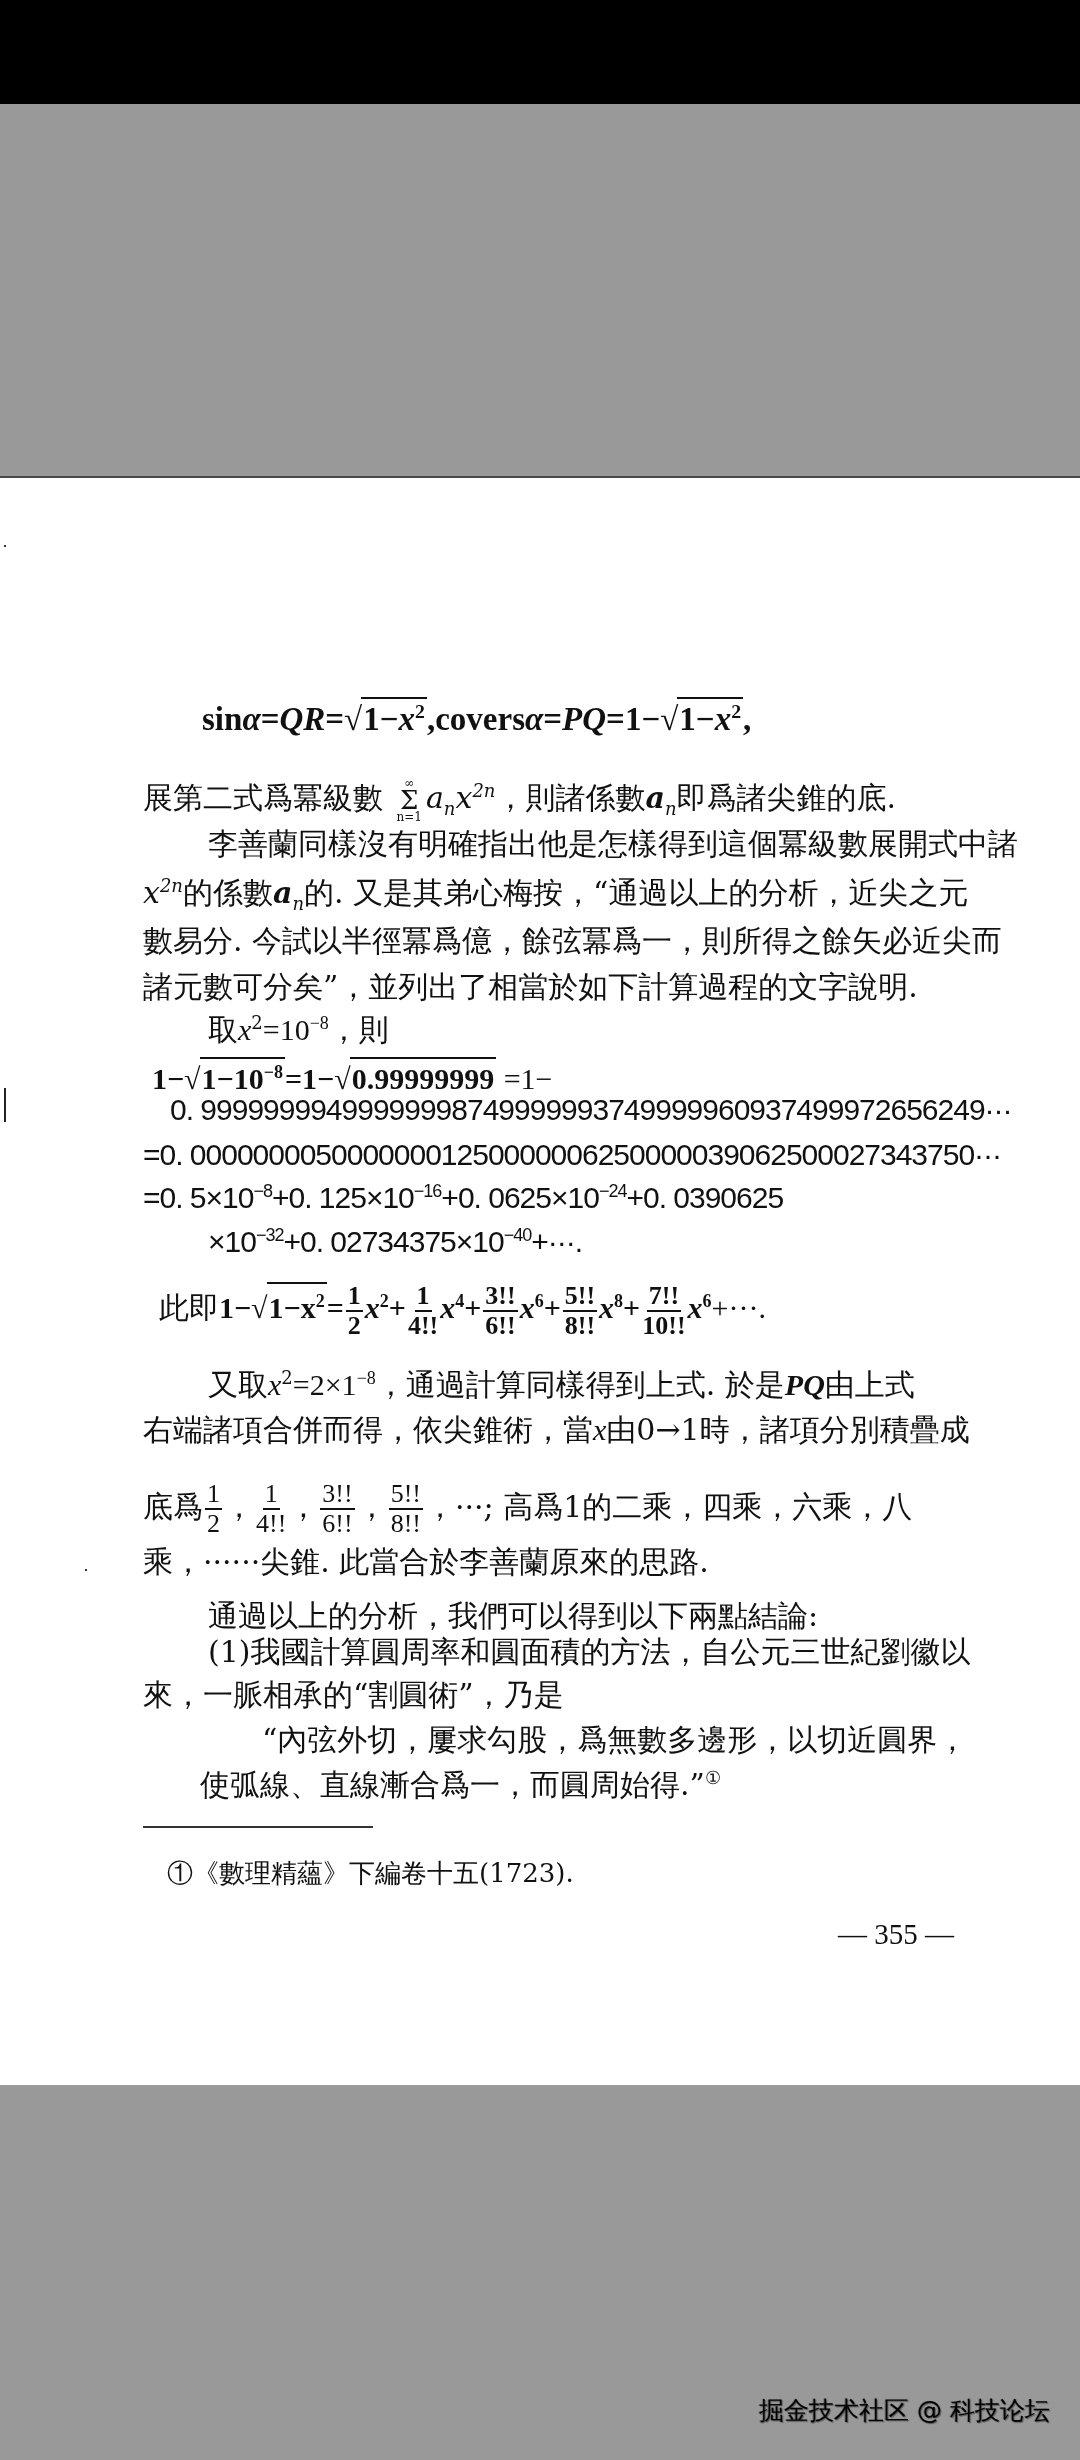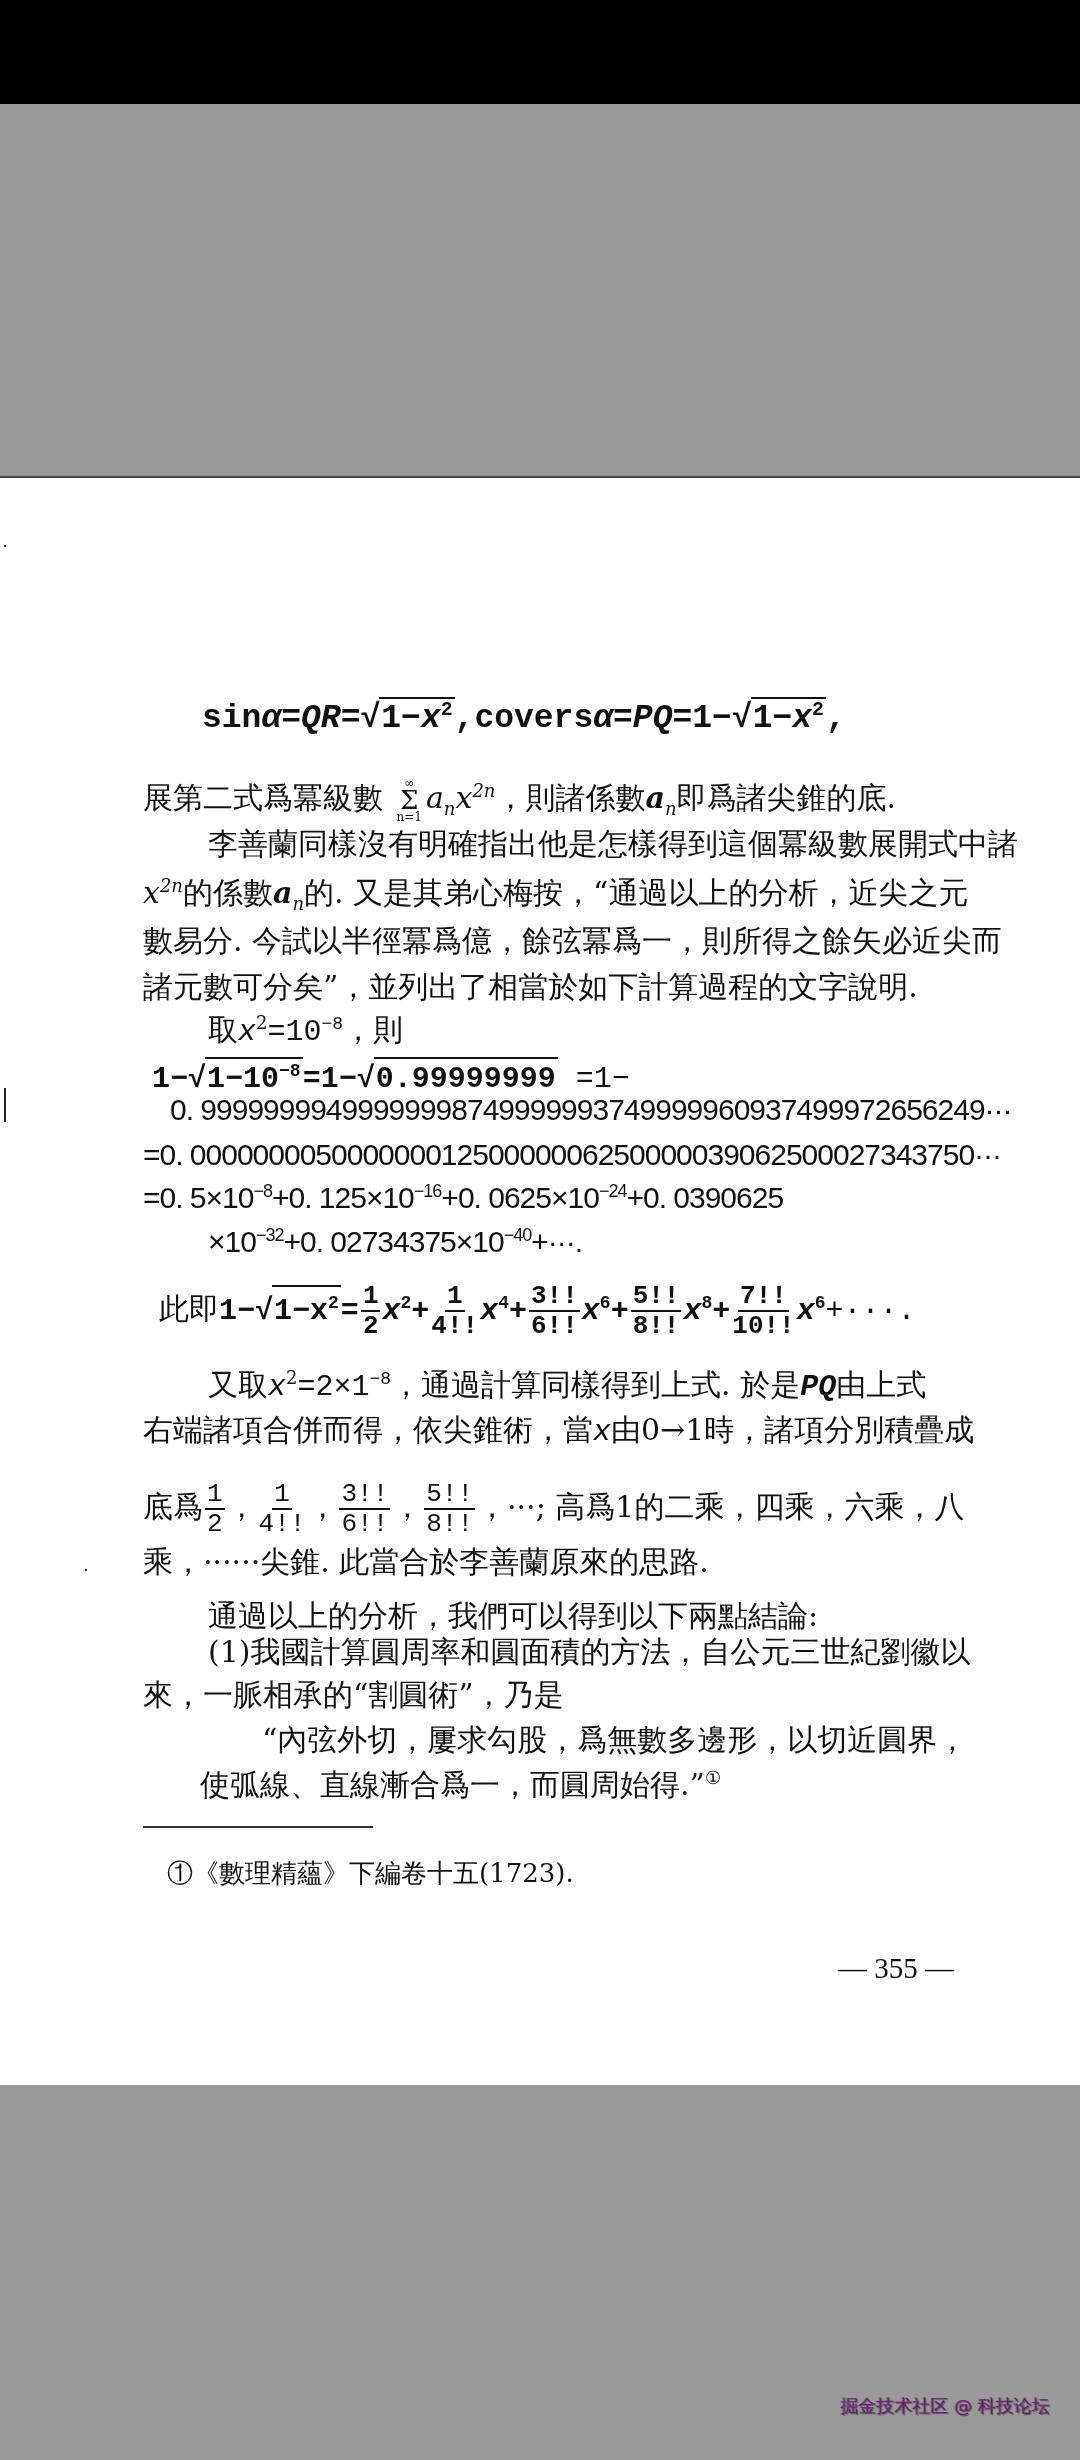--- a/index.html
+++ b/index.html
@@ -8,35 +8,35 @@
     background: #999999;
     font-family: "DejaVu Serif", "Liberation Serif", serif;
     color: #111;
   }
   .status-bar { position: absolute; left: 0; top: 0; width: 1080px; height: 104px; background: #000; }
   .gray-top { position: absolute; left: 0; top: 104px; width: 1080px; height: 374px; background: #999; border-bottom: 2px solid #4a4a4a; box-sizing: border-box; }
   .page { position: absolute; left: 0; top: 478px; width: 1080px; height: 1607px; background: #fff; }
   .gray-bottom { position: absolute; left: 0; top: 2085px; width: 1080px; height: 375px; background: #999; }
 
   .line { position: absolute; white-space: nowrap; font-size: 30px; line-height: 40px; }
-  .mathline { font-family: Liberation Mono, monospace; }
+  .mathline { font-family: Liberation Serif, serif; }
   .bold { font-weight: bold; }
   .it { font-style: italic; }
   sup, sub { font-size: 60%; line-height: 0; }
   .sqrt { display: inline-block; border-top: 2px solid #111; padding: 0 2px; margin-left: -1px; }
   .frac { display: inline-flex; flex-direction: column; align-items: center; vertical-align: middle; font-size: 26px; line-height: 28px; margin: 0 2px; }
   .frac .num { border-bottom: 2px solid #111; padding: 0 2px; }
   .sum { display: inline-flex; flex-direction: column; align-items: center; vertical-align: middle; font-size: 12px; line-height: 12px; margin: 0 4px; }
   .sum .sig { font-size: 26px; line-height: 22px; }
   .digits { font-family: "Liberation Sans Narrow", "Liberation Sans", sans-serif; letter-spacing: -1px; font-size: 30px; }
   .rule { position: absolute; left: 143px; top: 1826px; width: 230px; height: 0; border-top: 2px solid #333; }
   .margin-mark { position: absolute; left: 4px; top: 1088px; width: 2px; height: 34px; background: #222; }
   .speck { position: absolute; width: 2px; height: 2px; background: #333; }
-  .watermark { position: absolute; right: 30px; top: 2394px; font-family: "DejaVu Sans", sans-serif; font-size: 18px; color: #701a75; text-shadow: 1px 1px 1px #555, -1px 0 0 #777; }
-  .pageno { position: absolute; left: 838px; top: 1918px; font-size: 29px; font-family: "Liberation Serif", serif; margin-top: 34px; }
+  .watermark { position: absolute; right: 30px; top: 2394px; font-family: "DejaVu Sans", sans-serif; font-size: 25px; color: #000000; text-shadow: 1px 1px 1px #555, -1px 0 0 #777; }
+  .pageno { position: absolute; left: 838px; top: 1918px; font-size: 29px; font-family: "Liberation Serif", serif; }
 </style>
 </head>
 <body>
 
 <div class="status-bar"></div>
 <div class="gray-top"></div>
 
 <div class="page"></div>
 
 <div class="margin-mark"></div>

